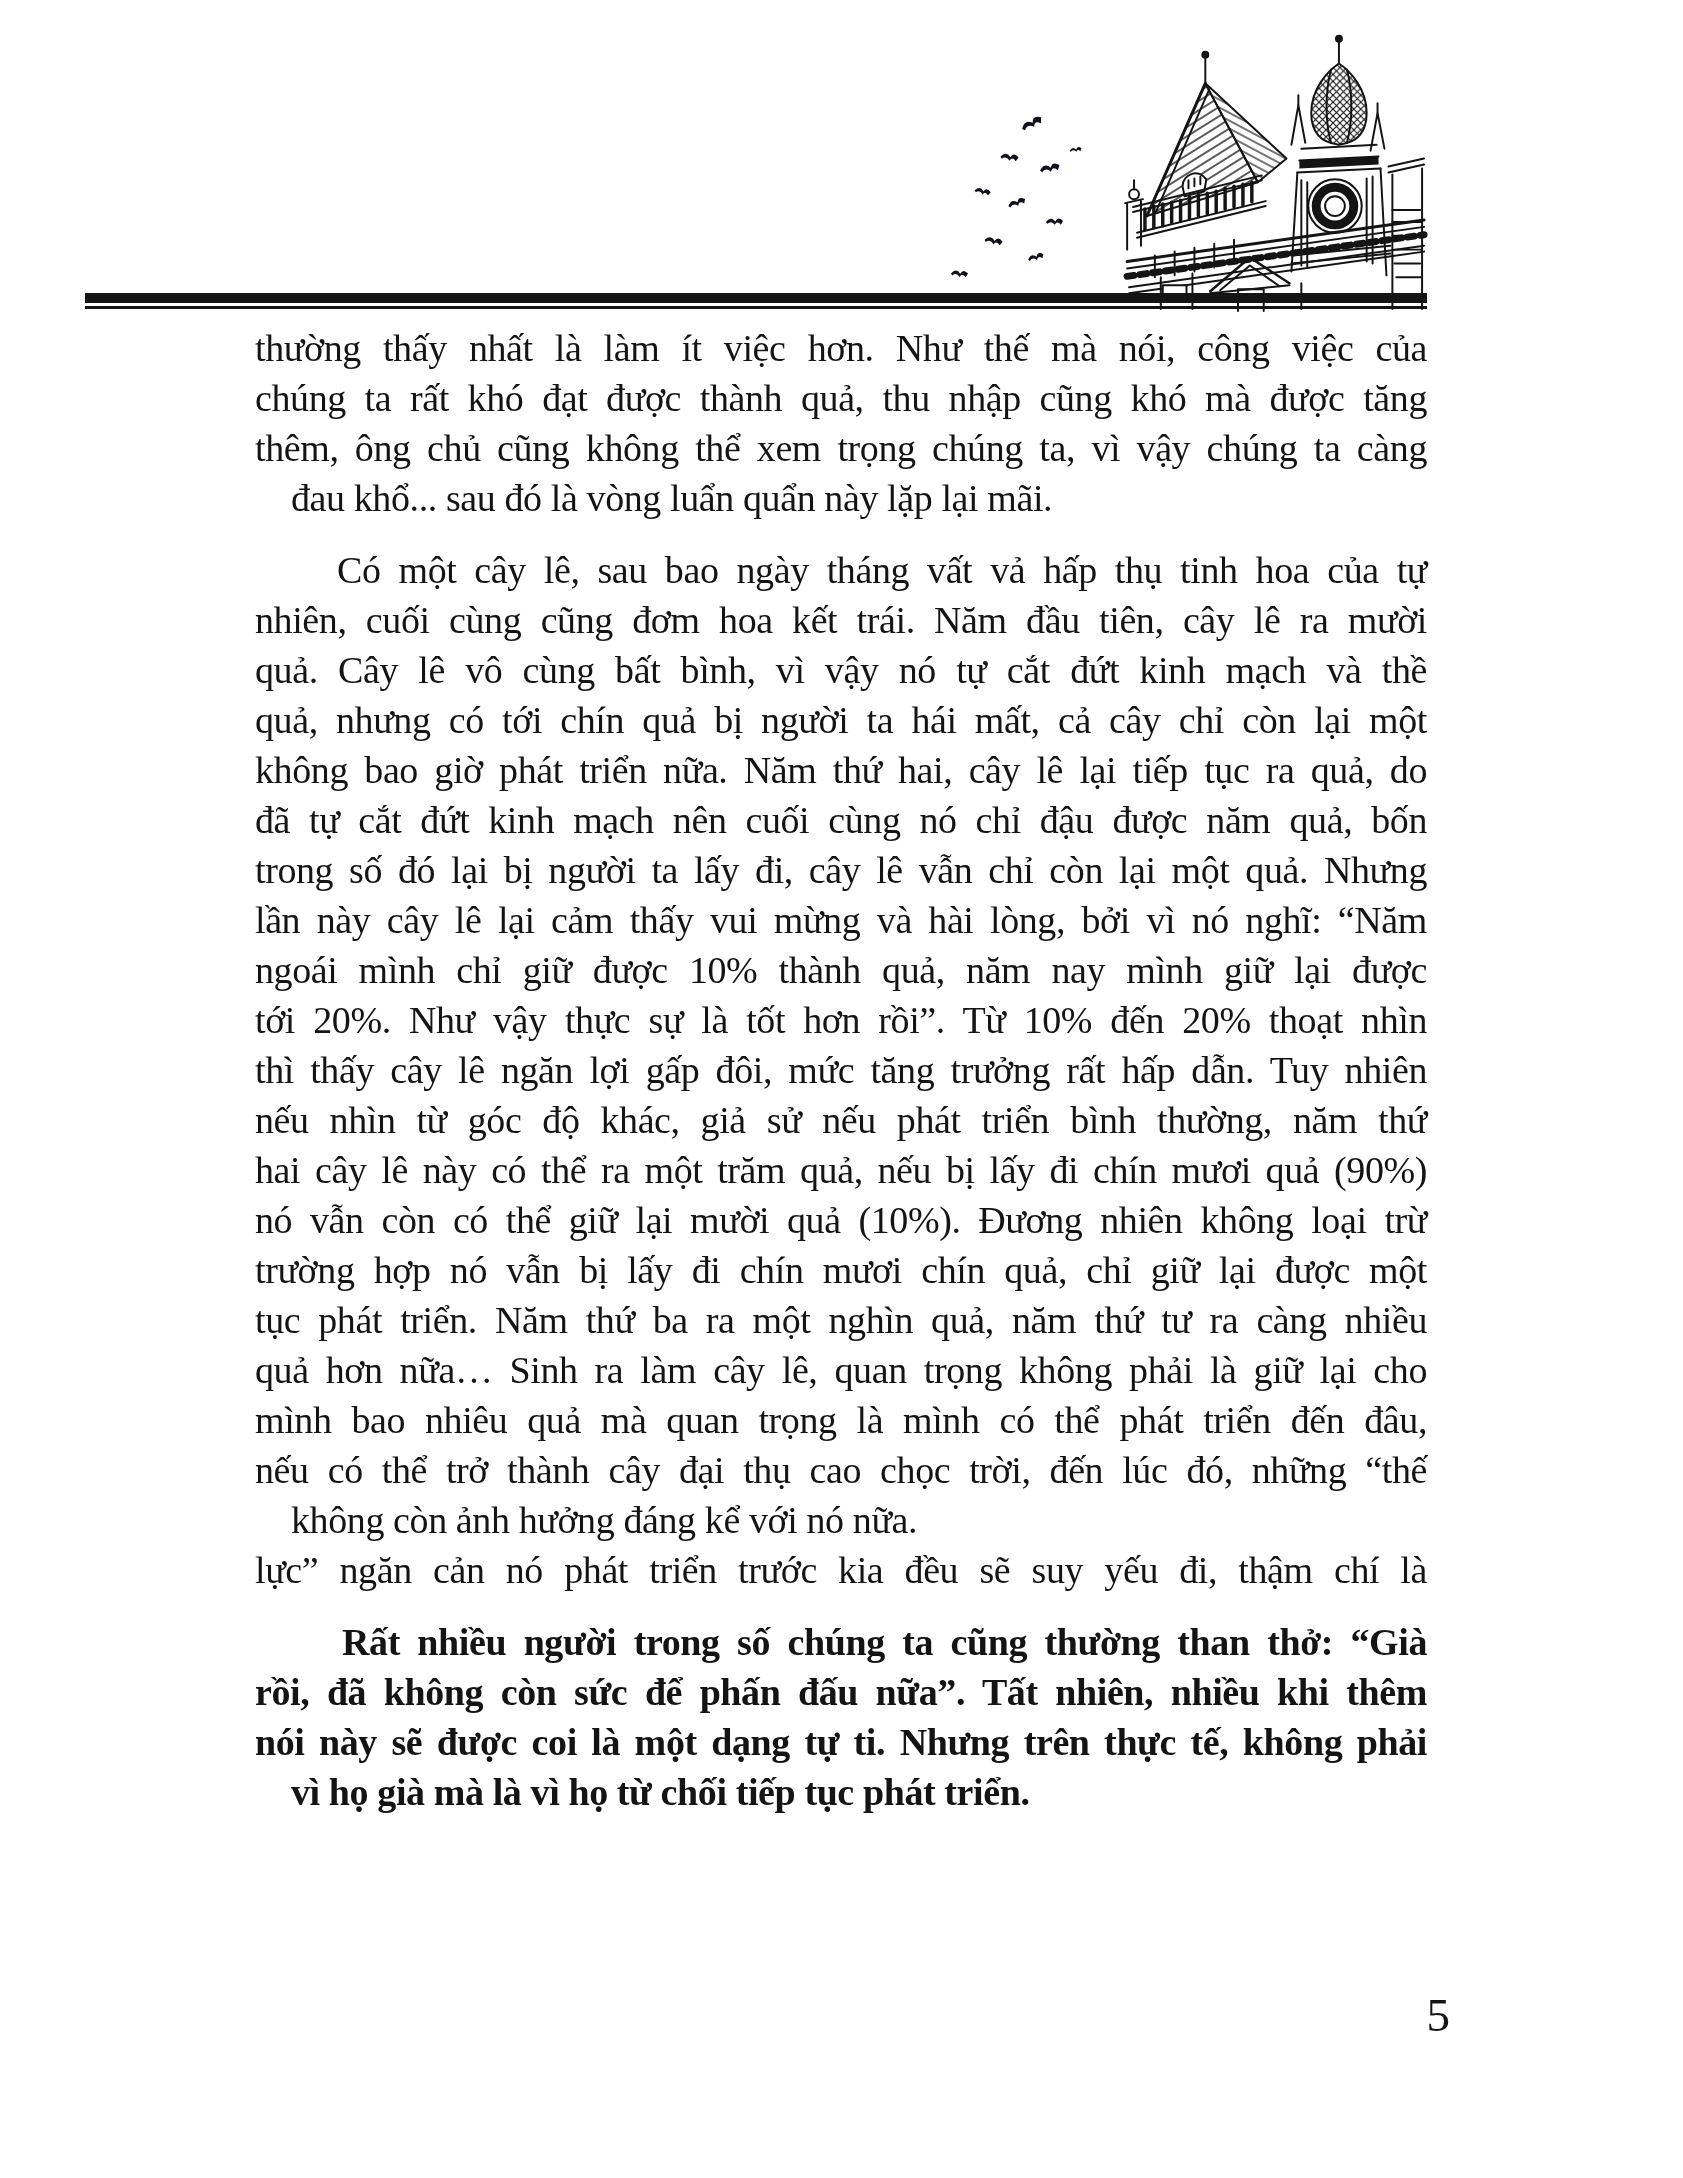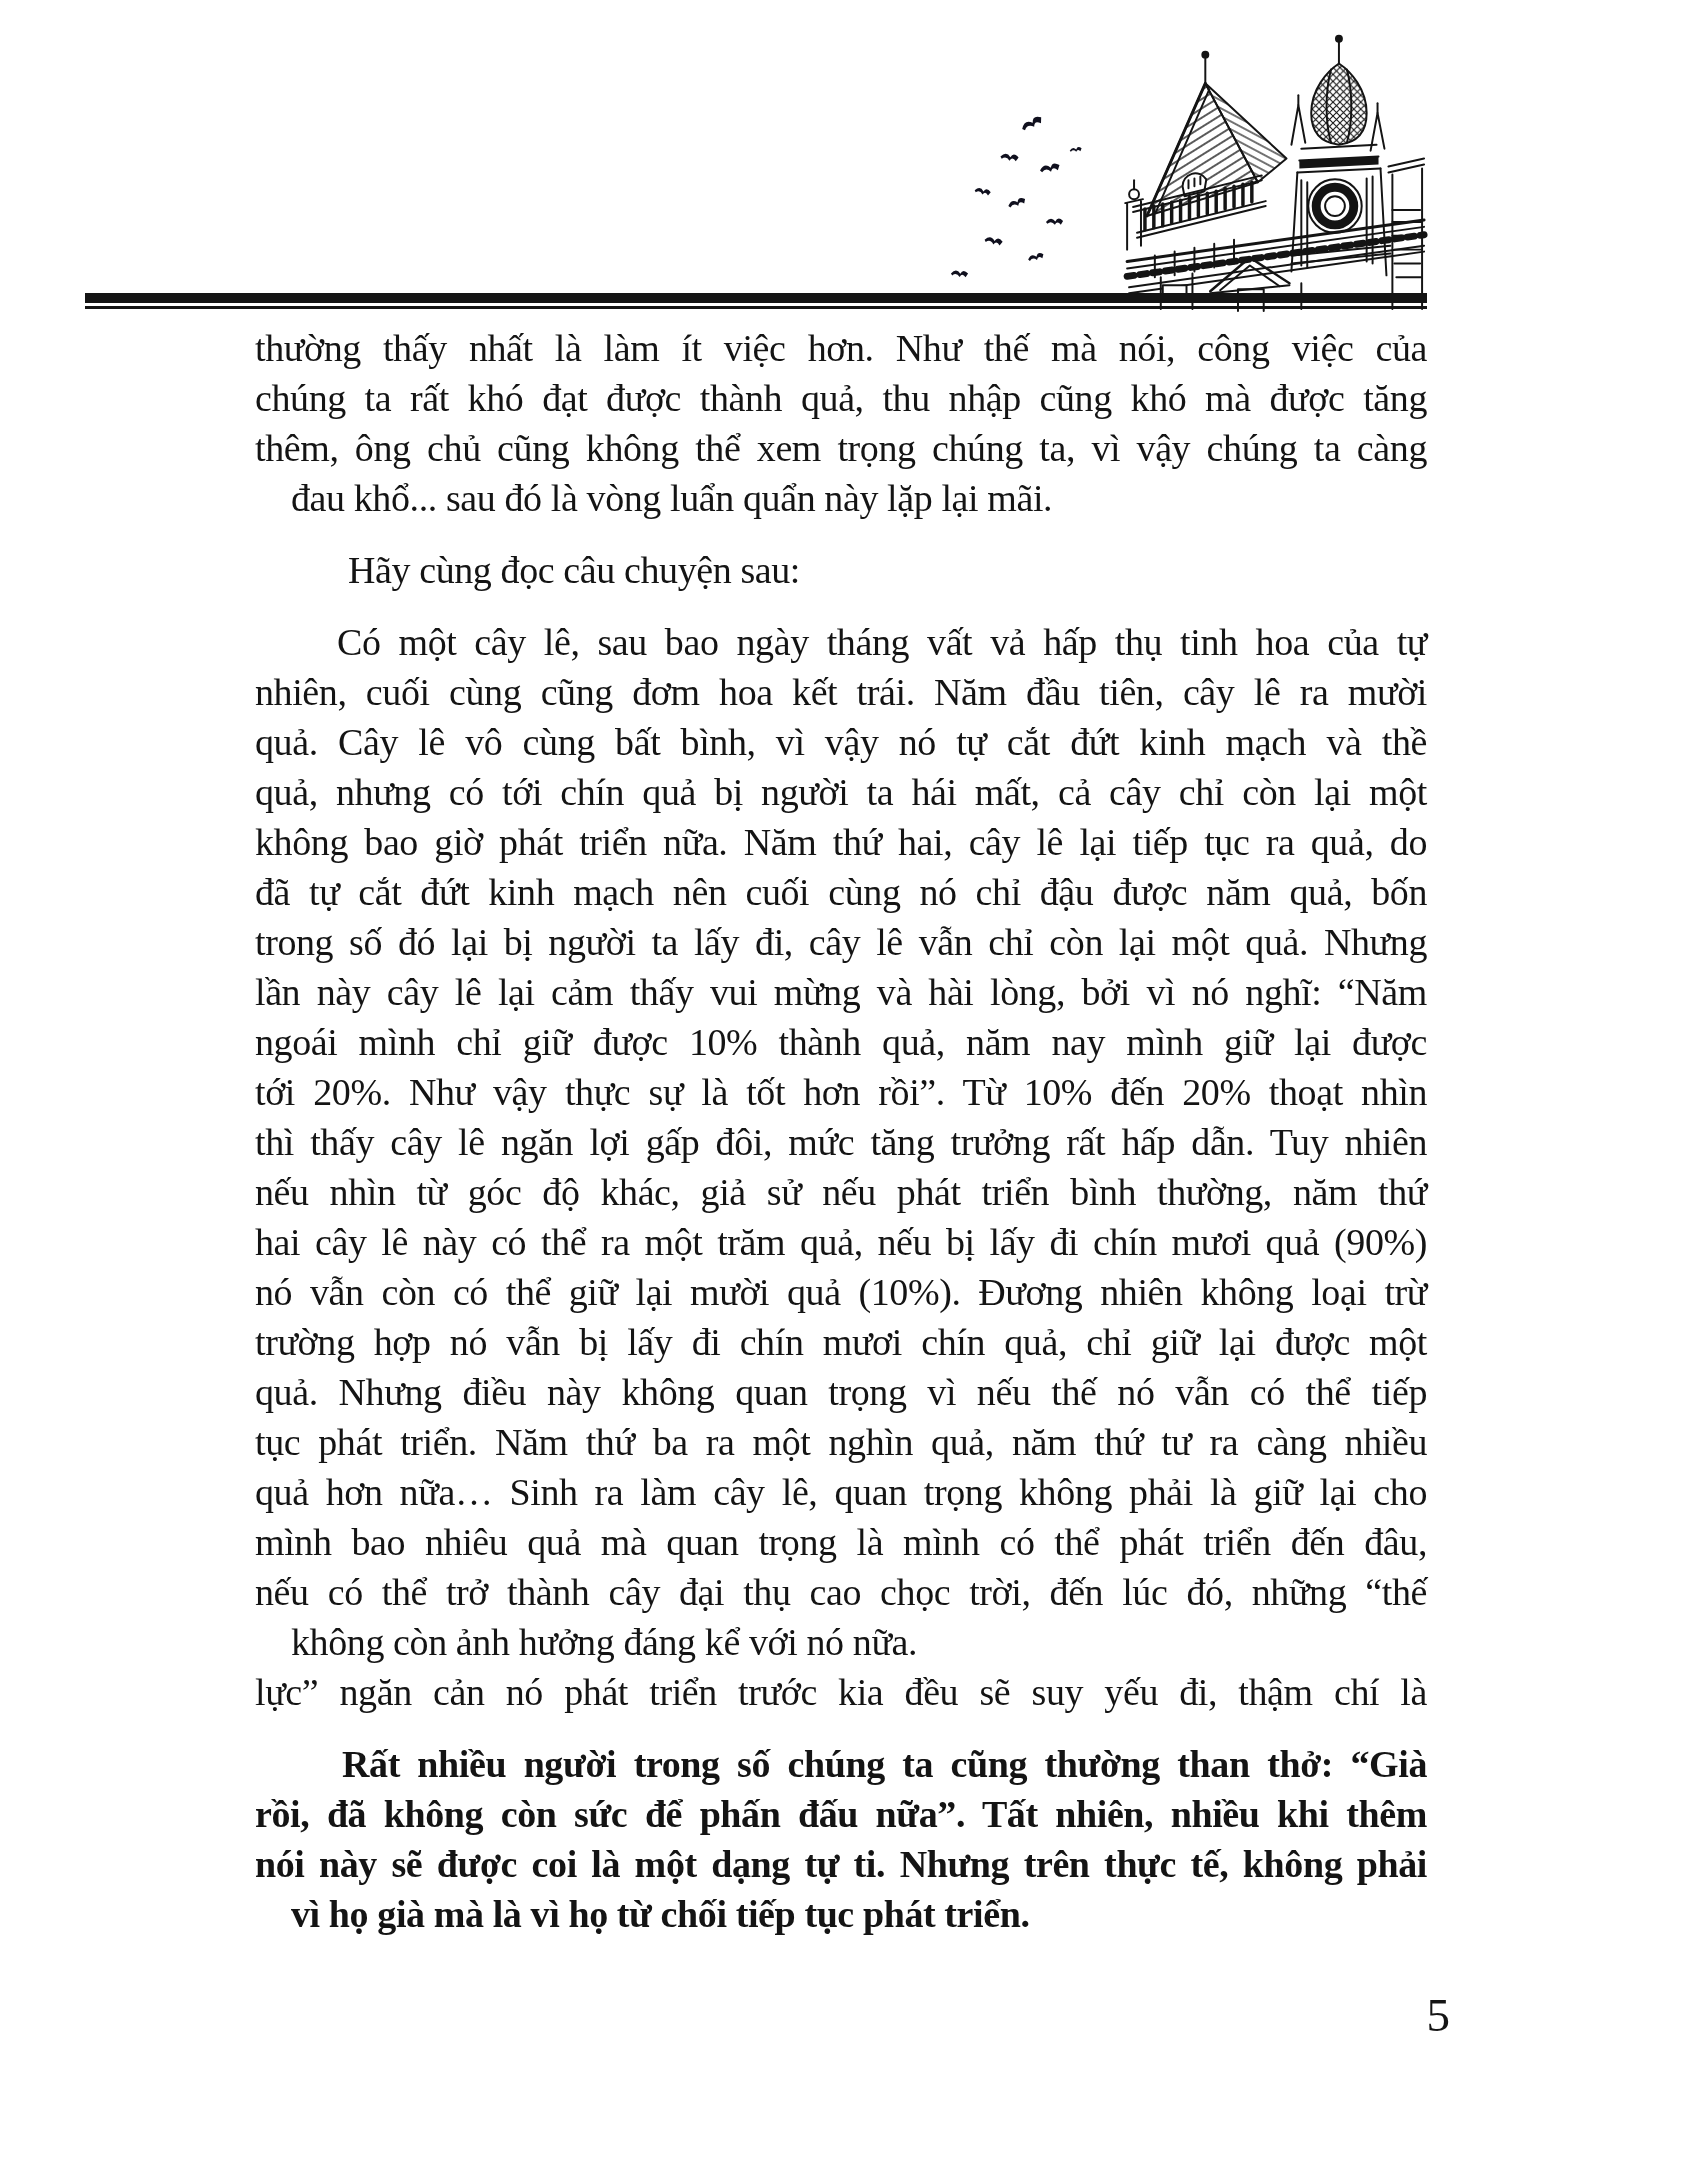--- a/index.html
+++ b/index.html
@@ -159,41 +159,37 @@
     <div class="rule-thick"></div>
     <div class="rule-thin"></div>
   </div>
 
   <div class="textcol">
       <div class="para">
         <div class="line">thường thấy nhất là làm ít việc hơn. Như thế mà nói, công việc của</div>
         <div class="line">chúng ta rất khó đạt được thành quả, thu nhập cũng khó mà được tăng</div>
         <div class="line">thêm, ông chủ cũng không thể xem trọng chúng ta, vì vậy chúng ta càng</div>
         <div class="line last">đau khổ... sau đó là vòng luẩn quẩn này lặp lại mãi.</div>
-      </div>
-      <div class="para">
-        <div class="line last" style="text-indent: 57px;">Hãy cùng đọc câu chuyện sau:</div>
       </div>
       <div class="para">
         <div class="line" style="text-indent: 82px;">Có một cây lê, sau bao ngày tháng vất vả hấp thụ tinh hoa của tự</div>
         <div class="line">nhiên, cuối cùng cũng đơm hoa kết trái. Năm đầu tiên, cây lê ra mười</div>
         <div class="line">quả. Cây lê vô cùng bất bình, vì vậy nó tự cắt đứt kinh mạch và thề</div>
         <div class="line">quả, nhưng có tới chín quả bị người ta hái mất, cả cây chỉ còn lại một</div>
         <div class="line">không bao giờ phát triển nữa. Năm thứ hai, cây lê lại tiếp tục ra quả, do</div>
         <div class="line">đã tự cắt đứt kinh mạch nên cuối cùng nó chỉ đậu được năm quả, bốn</div>
         <div class="line">trong số đó lại bị người ta lấy đi, cây lê vẫn chỉ còn lại một quả. Nhưng</div>
         <div class="line">lần này cây lê lại cảm thấy vui mừng và hài lòng, bởi vì nó nghĩ: “Năm</div>
         <div class="line">ngoái mình chỉ giữ được 10% thành quả, năm nay mình giữ lại được</div>
         <div class="line">tới 20%. Như vậy thực sự là tốt hơn rồi”. Từ 10% đến 20% thoạt nhìn</div>
         <div class="line">thì thấy cây lê ngăn lợi gấp đôi, mức tăng trưởng rất hấp dẫn. Tuy nhiên</div>
         <div class="line">nếu nhìn từ góc độ khác, giả sử nếu phát triển bình thường, năm thứ</div>
         <div class="line">hai cây lê này có thể ra một trăm quả, nếu bị lấy đi chín mươi quả (90%)</div>
         <div class="line">nó vẫn còn có thể giữ lại mười quả (10%). Đương nhiên không loại trừ</div>
         <div class="line">trường hợp nó vẫn bị lấy đi chín mươi chín quả, chỉ giữ lại được một</div>
-        <div class="line">quả. Nhưng điều này không quan trọng vì nếu thế nó vẫn có thể tiếp</div>
         <div class="line">tục phát triển. Năm thứ ba ra một nghìn quả, năm thứ tư ra càng nhiều</div>
         <div class="line">quả hơn nữa… Sinh ra làm cây lê, quan trọng không phải là giữ lại cho</div>
         <div class="line">mình bao nhiêu quả mà quan trọng là mình có thể phát triển đến đâu,</div>
         <div class="line">nếu có thể trở thành cây đại thụ cao chọc trời, đến lúc đó, những “thế</div>
         <div class="line last">không còn ảnh hưởng đáng kể với nó nữa.</div>
         <div class="line">lực” ngăn cản nó phát triển trước kia đều sẽ suy yếu đi, thậm chí là</div>
       </div>
       <div class="para bold">
         <div class="line" style="text-indent: 87px;">Rất nhiều người trong số chúng ta cũng thường than thở: “Già</div>
         <div class="line">rồi, đã không còn sức để phấn đấu nữa”. Tất nhiên, nhiều khi thêm</div>

